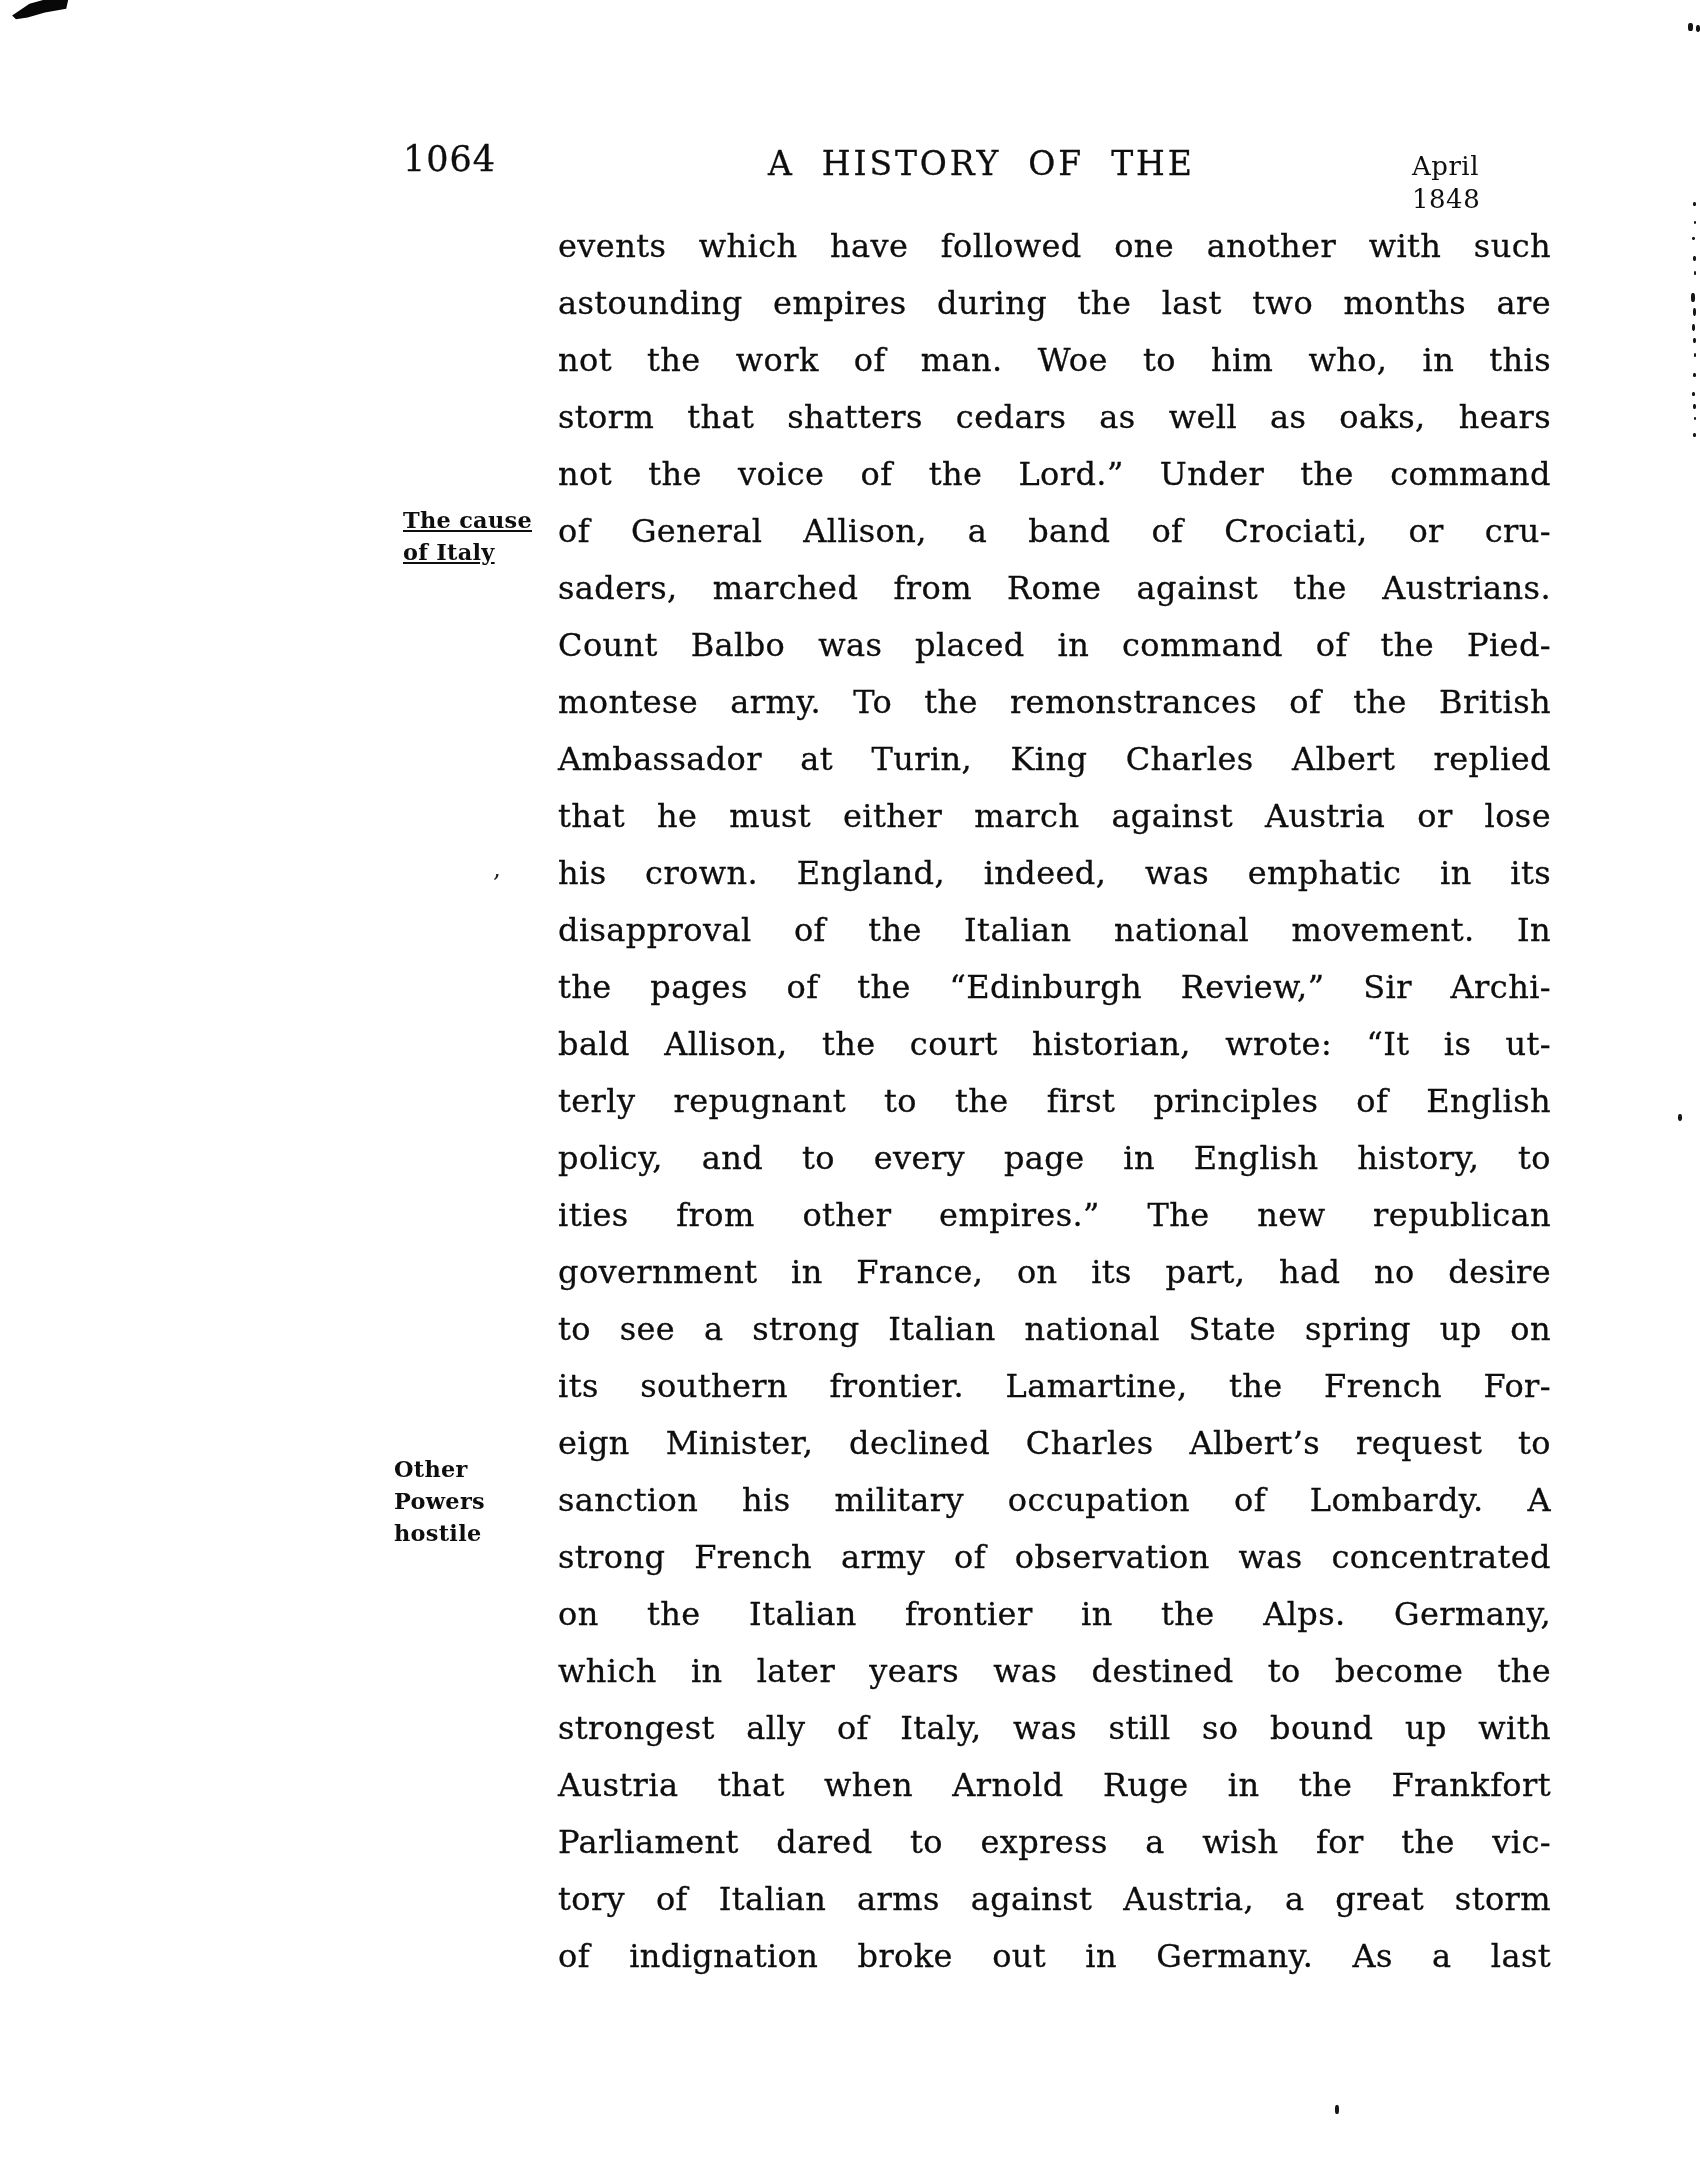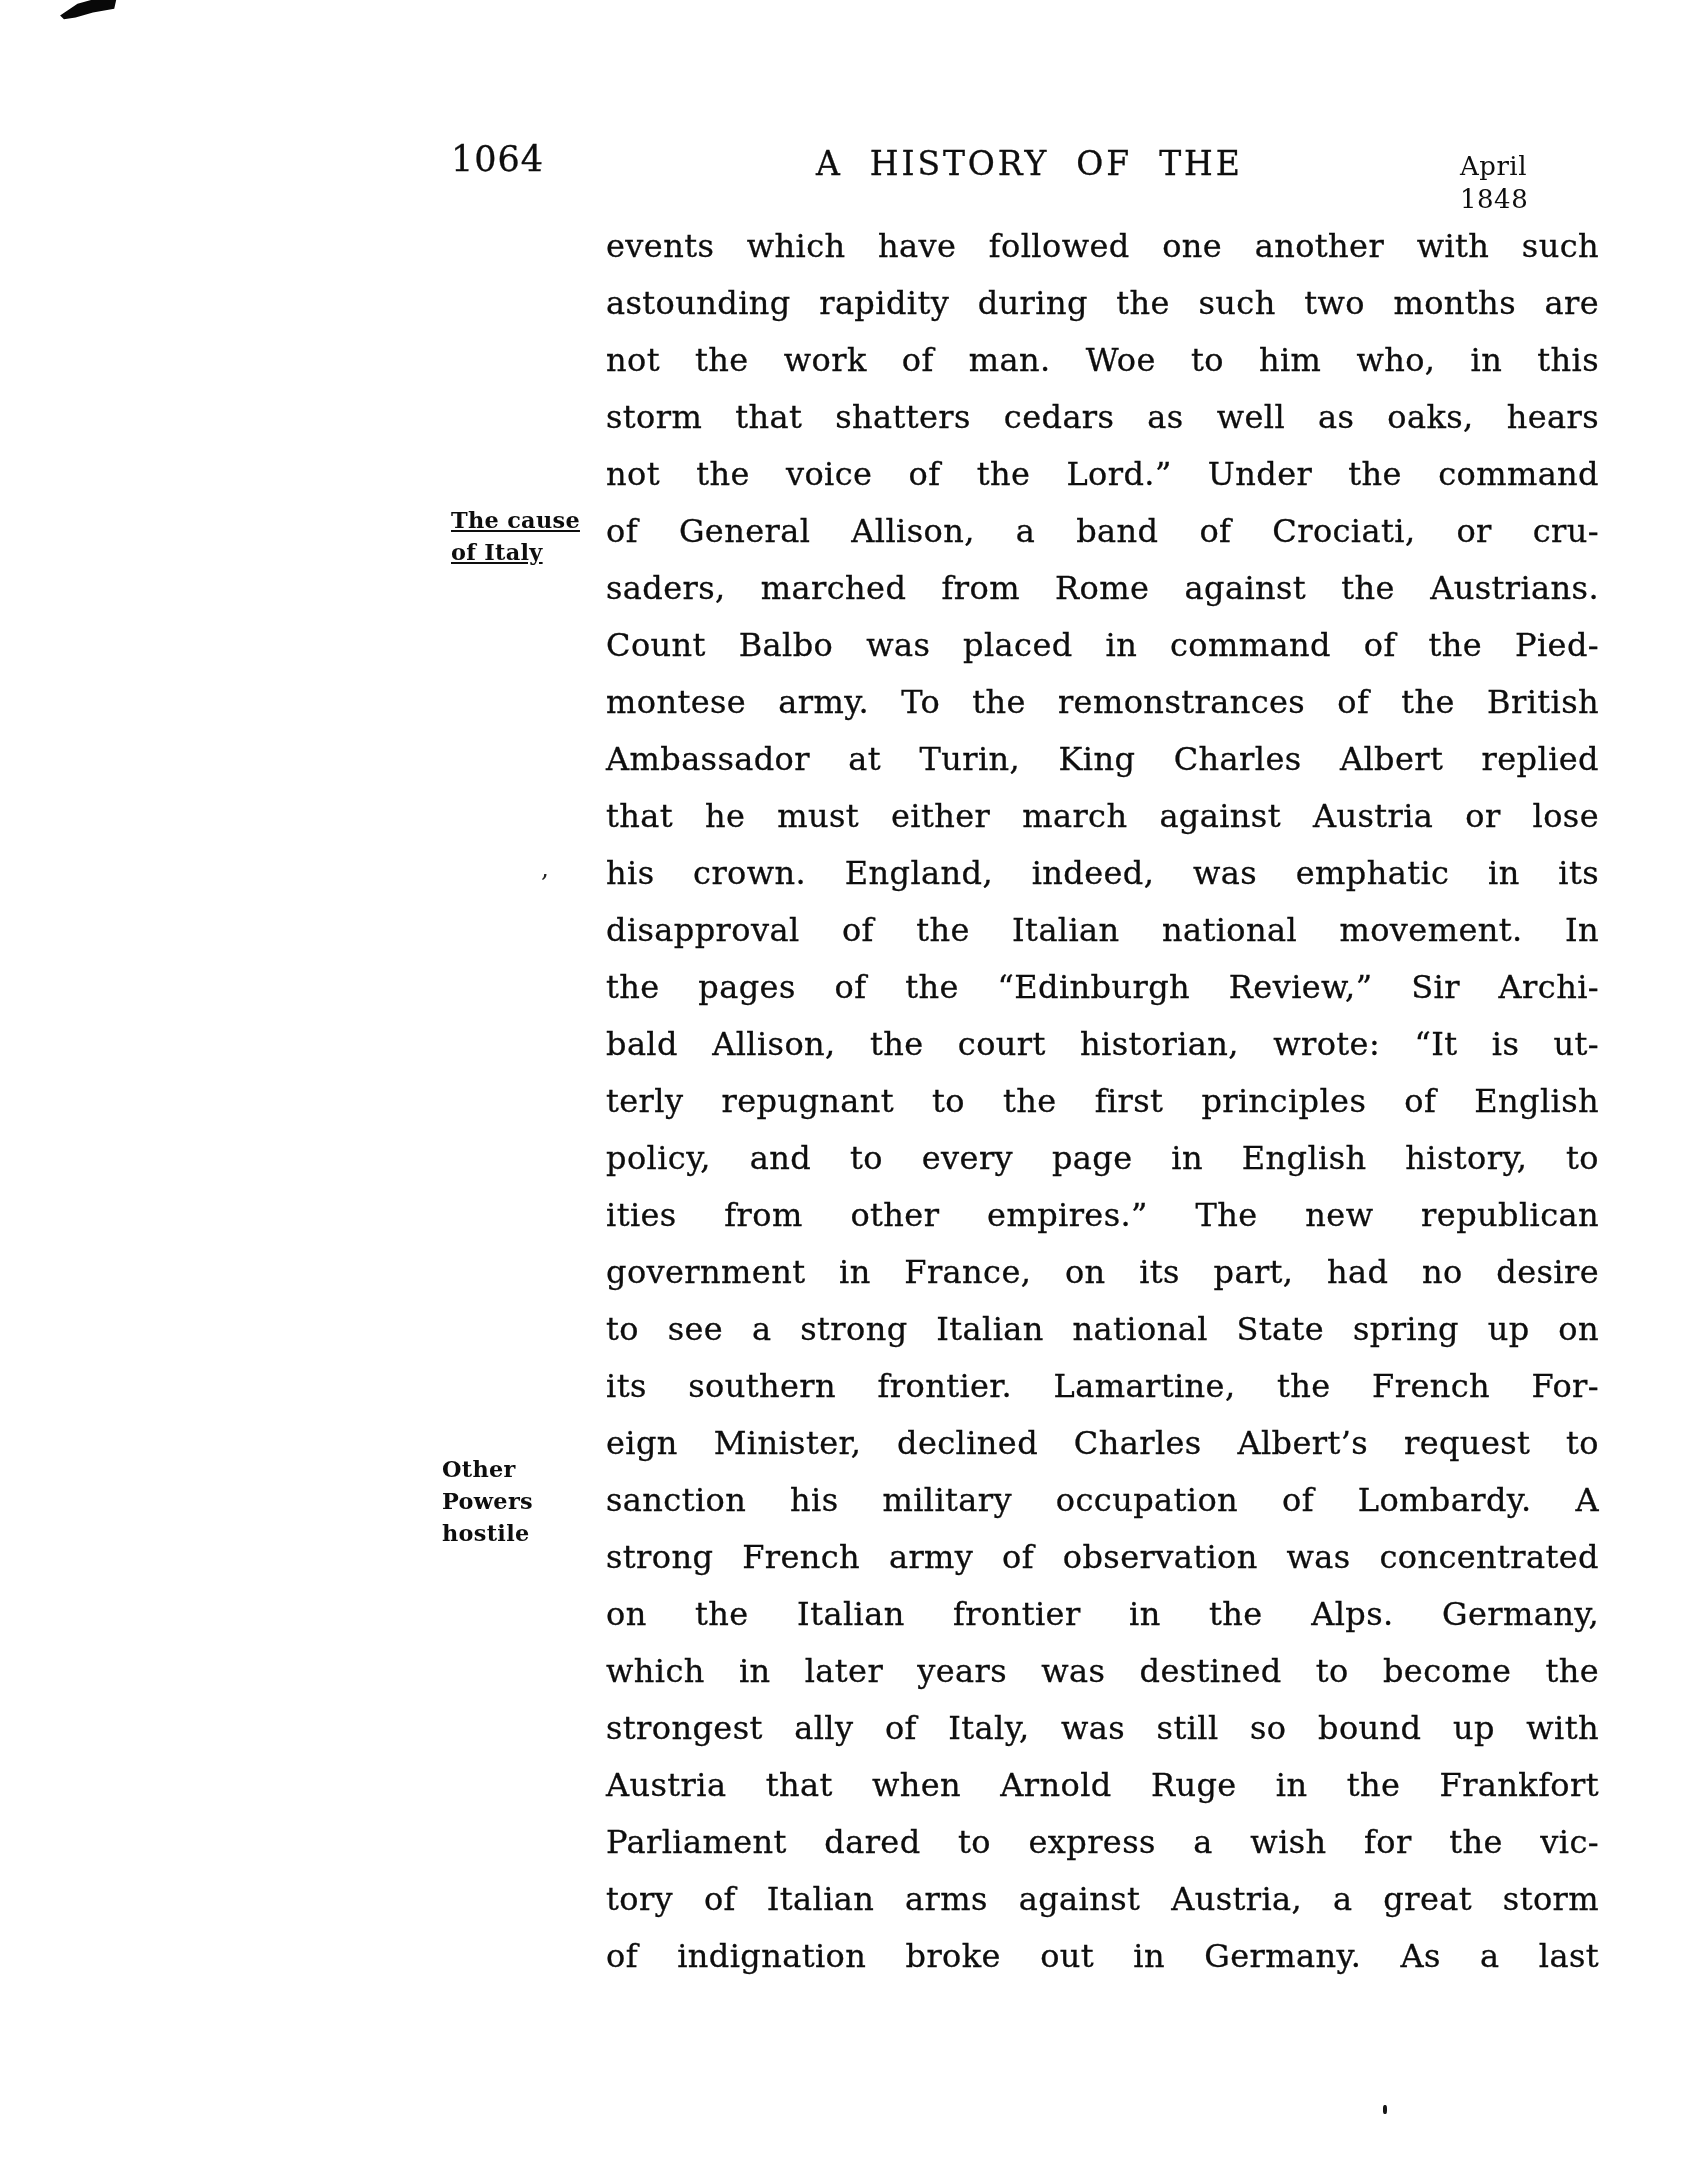--- a/index.html
+++ b/index.html
@@ -7,21 +7,20 @@
     width:1701px;height:2169px;
     background:#ffffff;
     font-family:"DejaVu Serif", serif;
     color:#0e0e0e;
     overflow:hidden;
   }
   .page{
     position:relative;
     width:1431px;height:2169px;
     background:#ffffff;
-    margin-left:48px;
   }
   
   .page-number{
     position:absolute;left:403px;top:138px;
     font-size:35px;line-height:43px;
     letter-spacing:1px;
     -webkit-text-stroke:0.3px currentColor;
   }
   .running-title{
     position:absolute;left:768px;top:142px;
@@ -87,21 +86,21 @@
       <div class="mn-line">of Italy</div>
     </div>
   <div class="margin-note note-1">
       <div class="mn-line">Other</div>
       <div class="mn-line">Powers</div>
       <div class="mn-line">hostile</div>
     </div>
 
   <main class="body-column">
       <div class="line">events which have followed one another with such</div>
-      <div class="line">astounding rapidity during the such two months are</div>
+      <div class="line">astounding empires during the last two months are</div>
       <div class="line">not the work of man.  Woe to him who, in this</div>
       <div class="line">storm that shatters cedars as well as oaks, hears</div>
       <div class="line">not the voice of the Lord.”  Under the command</div>
       <div class="line">of General Allison, a band of Crociati, or cru-</div>
       <div class="line">saders, marched from Rome against the Austrians.</div>
       <div class="line">Count Balbo was placed in command of the Pied-</div>
       <div class="line">montese army.  To the remonstrances of the British</div>
       <div class="line">Ambassador at Turin, King Charles Albert replied</div>
       <div class="line">that he must either march against Austria or lose</div>
       <div class="line">his crown.  England, indeed, was emphatic in its</div>

